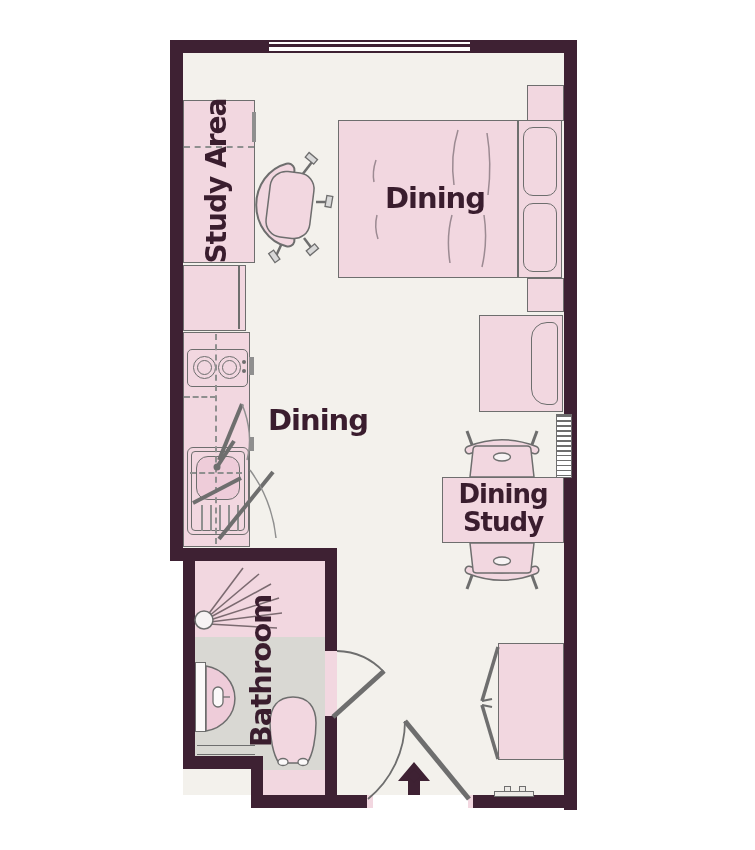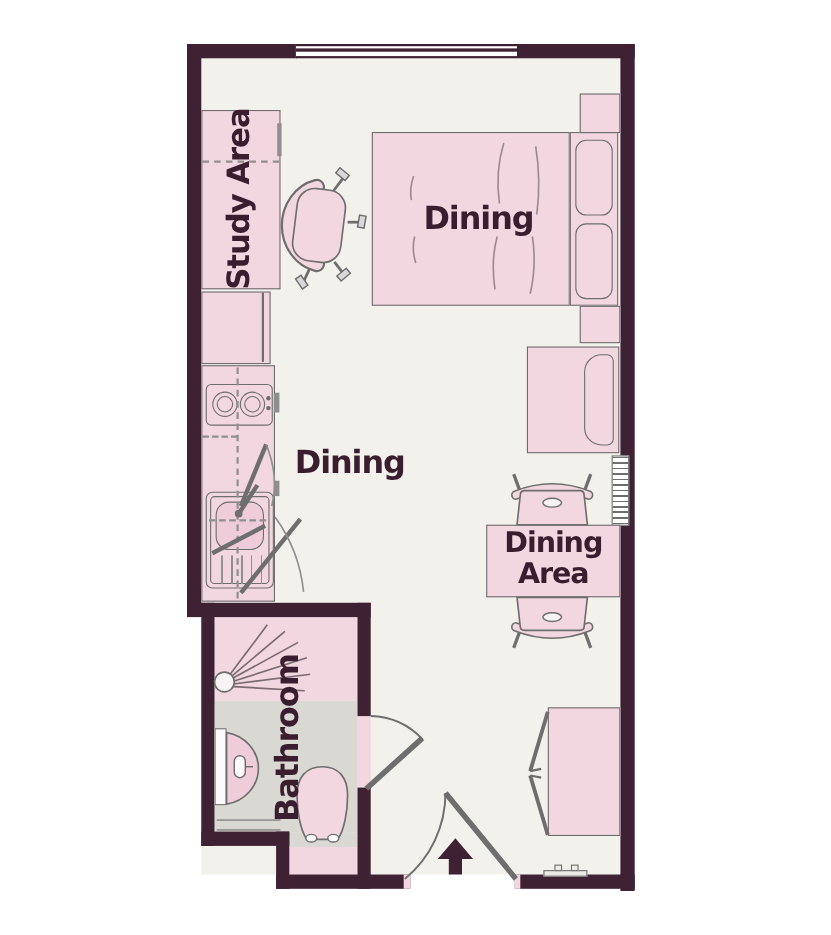--- a/index.html
+++ b/index.html
@@ -213,18 +213,18 @@
   </svg>
 
   <div class="label vert" style="left:134px;top:164px;width:170px;height:34px;font-size:28px;">Study Area</div>
 
   <div class="label" style="left:345px;top:183px;width:180px;font-size:29px;">Dining</div>
 
   <div class="label" style="left:243px;top:405px;width:150px;font-size:29px;">Dining</div>
 
   <div class="label" style="left:433px;top:480px;width:140px;font-size:26px;">
     <span style="display:block;">Dining</span>
-    <span style="display:block;">Area</span>
+    <span style="display:block;">Study</span>
   </div>
 
   <div class="label vert" style="left:173px;top:654px;width:180px;height:34px;font-size:29px;">Bathroom</div>
 
 </div>
 
 </body></html>

